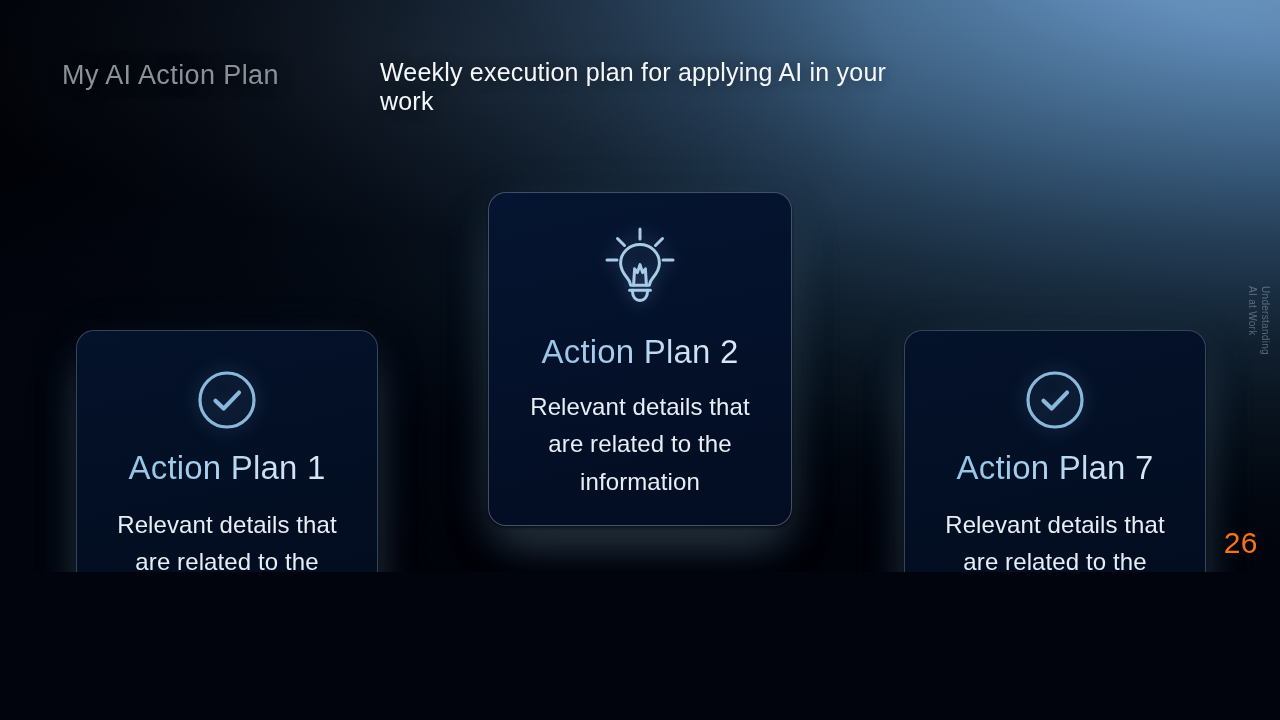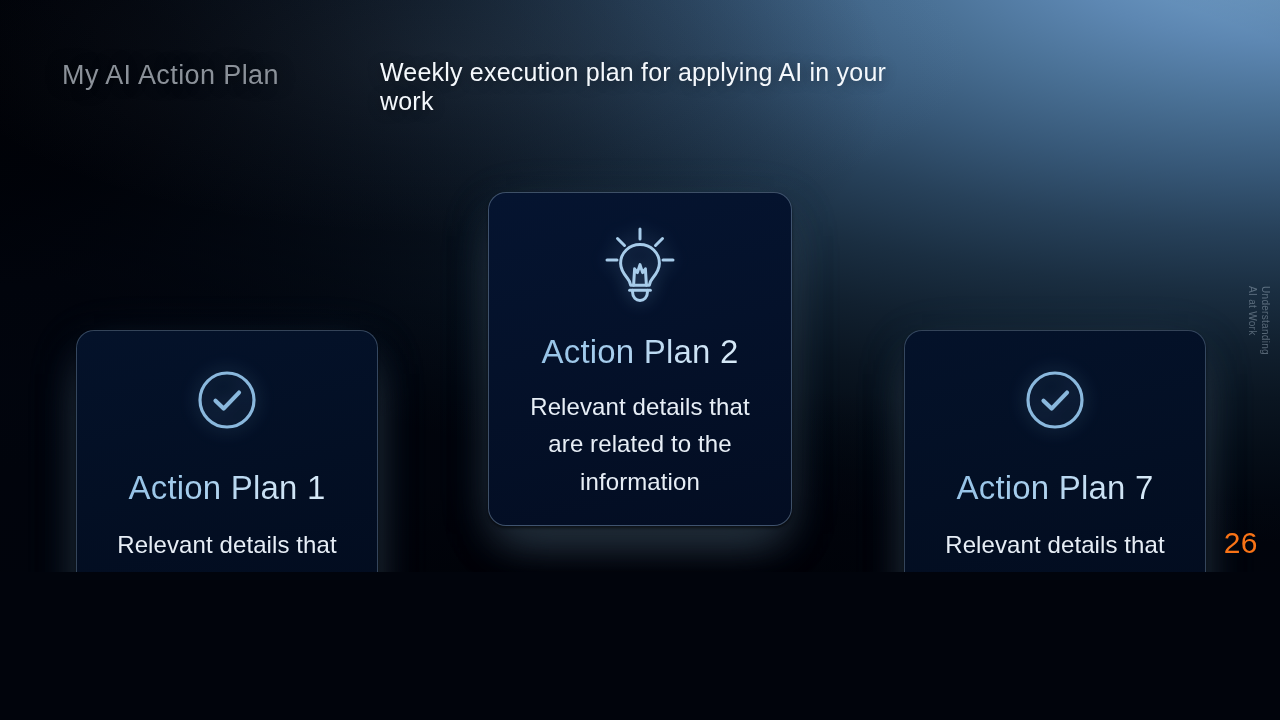--- a/index.html
+++ b/index.html
@@ -128,21 +128,21 @@
     margin-top:20px;
     height:62px;
     display:flex;
     align-items:center;
     justify-content:center;
     filter:drop-shadow(0 0 9px rgba(126,176,220,0.42));
   }
   .card-2 .card-icon { margin-top:16px; height:78px; }
 
   .card-title {
-    margin-top:40px;
+    margin-top:20px;
     font-size:33px;
     font-weight:400;
     letter-spacing:0.2px;
     line-height:1.05;
     background:linear-gradient(100deg,#95c2e6 0%, #a8cfee 38%, #c9e0f3 70%, #d8eaf8 100%);
     -webkit-background-clip:text;
     background-clip:text;
     color:transparent;
     -webkit-text-fill-color:transparent;
     text-shadow:none;

